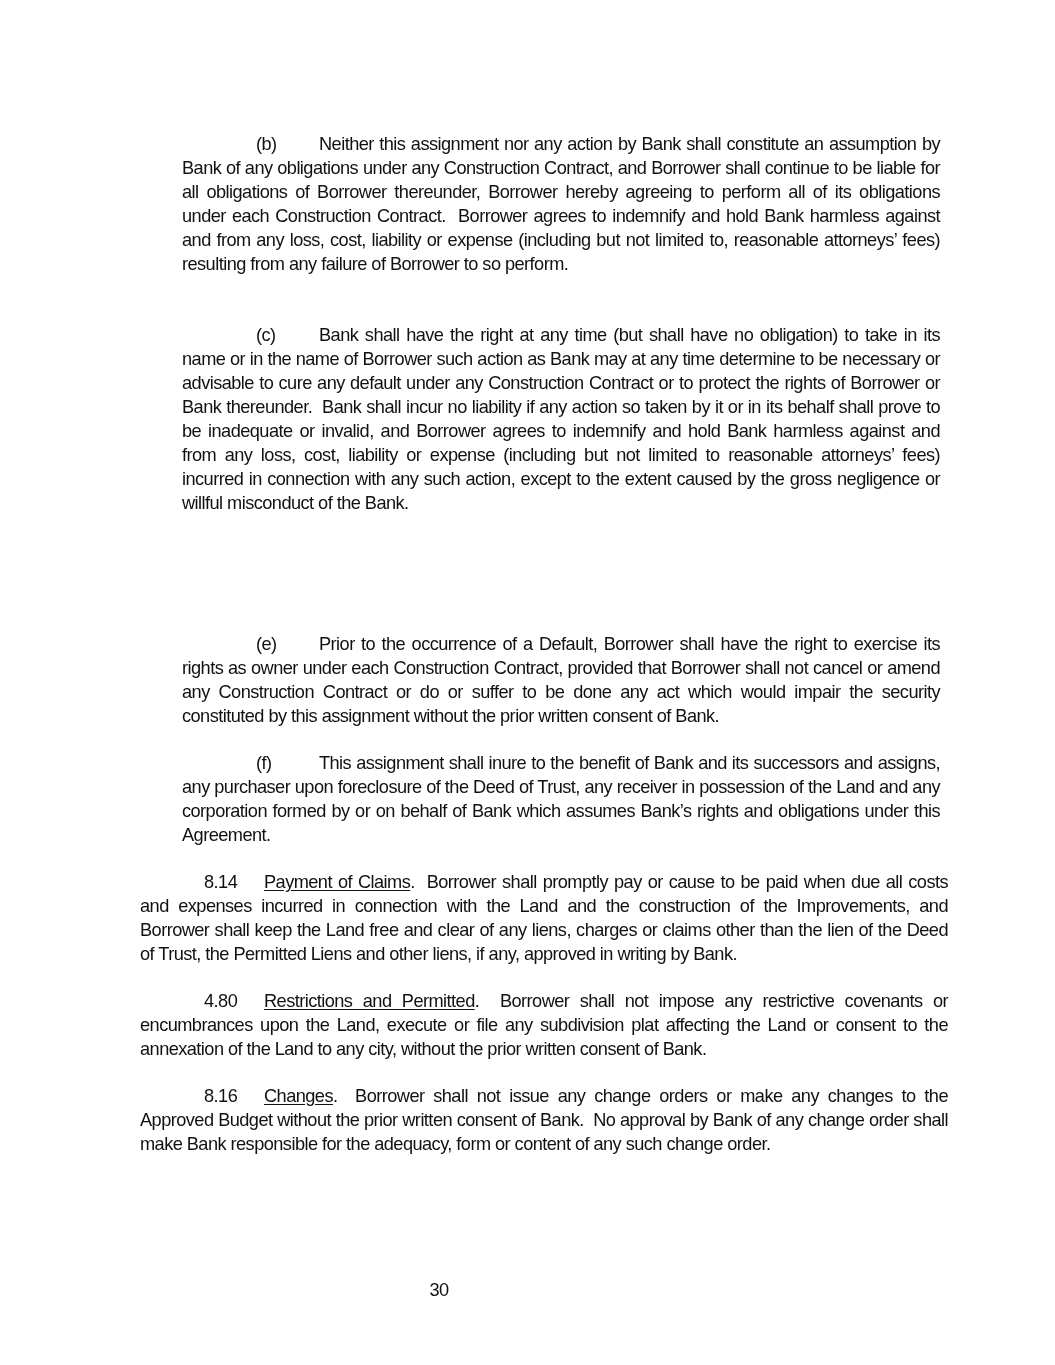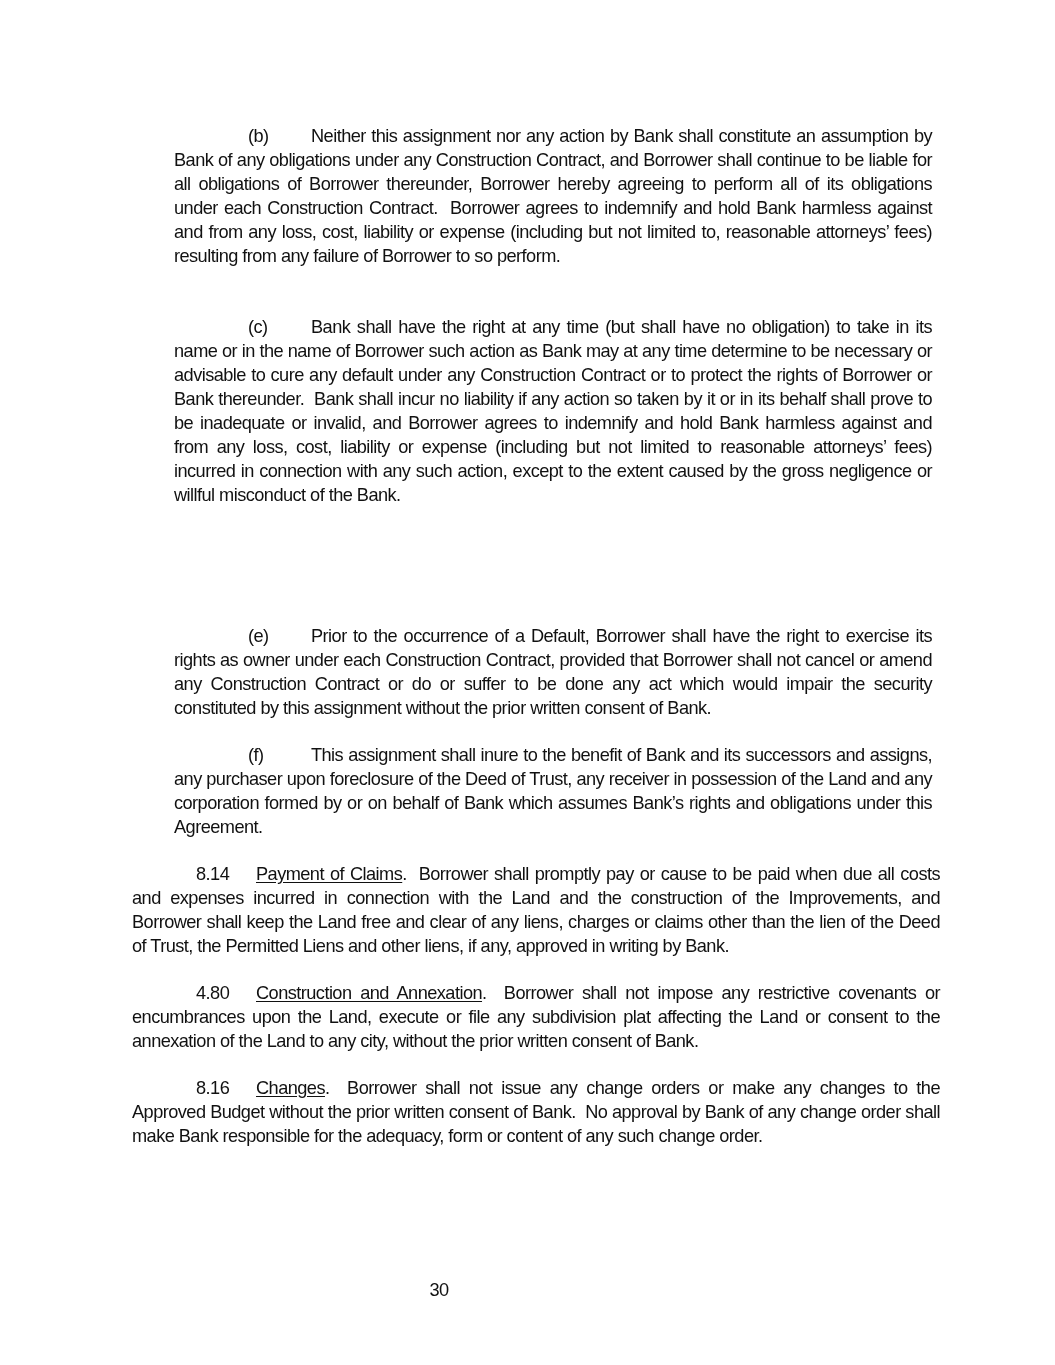--- a/index.html
+++ b/index.html
@@ -11,21 +11,21 @@
       font-size: 18.2px;
       letter-spacing: -0.55px;
       word-spacing: 0px;
       transform-origin: 0 0;
     }
     .para {
       position: absolute;
       line-height: 24px;
       text-align: justify;
       text-align-last: left;
-      margin: 0;
+      margin: 8px;
     }
     .sub { left: 174px; width: 758px; }
     .sec { left: 132px; width: 808px; }
     .sub .lead-label { display: inline-block; width: 63px; margin-left: 74px; }
     .sec .lead-label { display: inline-block; width: 60px; margin-left: 64px; }
     .heading { text-decoration: underline; text-underline-offset: 2px; }
     .page-number {
       position: absolute; left: 0; width: 878px; top: 1280px;
       text-align: center; font-size: 18.2px; letter-spacing: -0.5px;
     }
@@ -39,19 +39,19 @@
 
   <p class="para sub" style="top:315px;"><span class="lead-label">(c)</span><span>Bank shall have the right at any time (but shall have no obligation) to take in its name or in the name of Borrower such action as Bank may at any time determine to be necessary or advisable to cure any default under any Construction Contract or to protect the rights of Borrower or Bank thereunder.&nbsp; Bank shall incur no liability if any action so taken by it or in its behalf shall prove to be inadequate or invalid, and Borrower agrees to indemnify and hold Bank harmless against and from any loss, cost, liability or expense (including but not limited to reasonable attorneys’ fees) incurred in connection with any such action, except to the extent caused by the gross negligence or willful misconduct of the Bank.</span></p>
 
 
   <p class="para sub" style="top:624px;"><span class="lead-label">(e)</span><span>Prior to the occurrence of a Default, Borrower shall have the right to exercise its rights as owner under each Construction Contract, provided that Borrower shall not cancel or amend any Construction Contract or do or suffer to be done any act which would impair the security constituted by this assignment without the prior written consent of Bank.</span></p>
 
   <p class="para sub" style="top:743px;"><span class="lead-label">(f)</span><span>This assignment shall inure to the benefit of Bank and its successors and assigns, any purchaser upon foreclosure of the Deed of Trust, any receiver in possession of the Land and any corporation formed by or on behalf of Bank which assumes Bank’s rights and obligations under this Agreement.</span></p>
 
   <p class="para sec" style="top:862px;"><span class="lead-label">8.14</span><span class="heading">Payment of Claims</span><span>.&nbsp; Borrower shall promptly pay or cause to be paid when due all costs and expenses incurred in connection with the Land and the construction of the Improvements, and Borrower shall keep the Land free and clear of any liens, charges or claims other than the lien of the Deed of Trust, the Permitted Liens and other liens, if any, approved in writing by Bank.</span></p>
 
-  <p class="para sec" style="top:981px;"><span class="lead-label">4.80</span><span class="heading">Construction and Annexation</span><span>.&nbsp; Borrower shall not impose any restrictive covenants or encumbrances upon the Land, execute or file any subdivision plat affecting the Land or consent to the annexation of the Land to any city, without the prior written consent of Bank.</span></p>
+  <p class="para sec" style="top:981px;"><span class="lead-label">4.80</span><span class="heading">Restrictions and Permitted</span><span>.&nbsp; Borrower shall not impose any restrictive covenants or encumbrances upon the Land, execute or file any subdivision plat affecting the Land or consent to the annexation of the Land to any city, without the prior written consent of Bank.</span></p>
 
   <p class="para sec" style="top:1076px;"><span class="lead-label">8.16</span><span class="heading">Changes</span><span>.&nbsp; Borrower shall not issue any change orders or make any changes to the Approved Budget without the prior written consent of Bank.&nbsp; No approval by Bank of any change order shall make Bank responsible for the adequacy, form or content of any such change order.</span></p>
 
   <div class="page-number">30</div>
 
 </div>
 
 </body></html>

